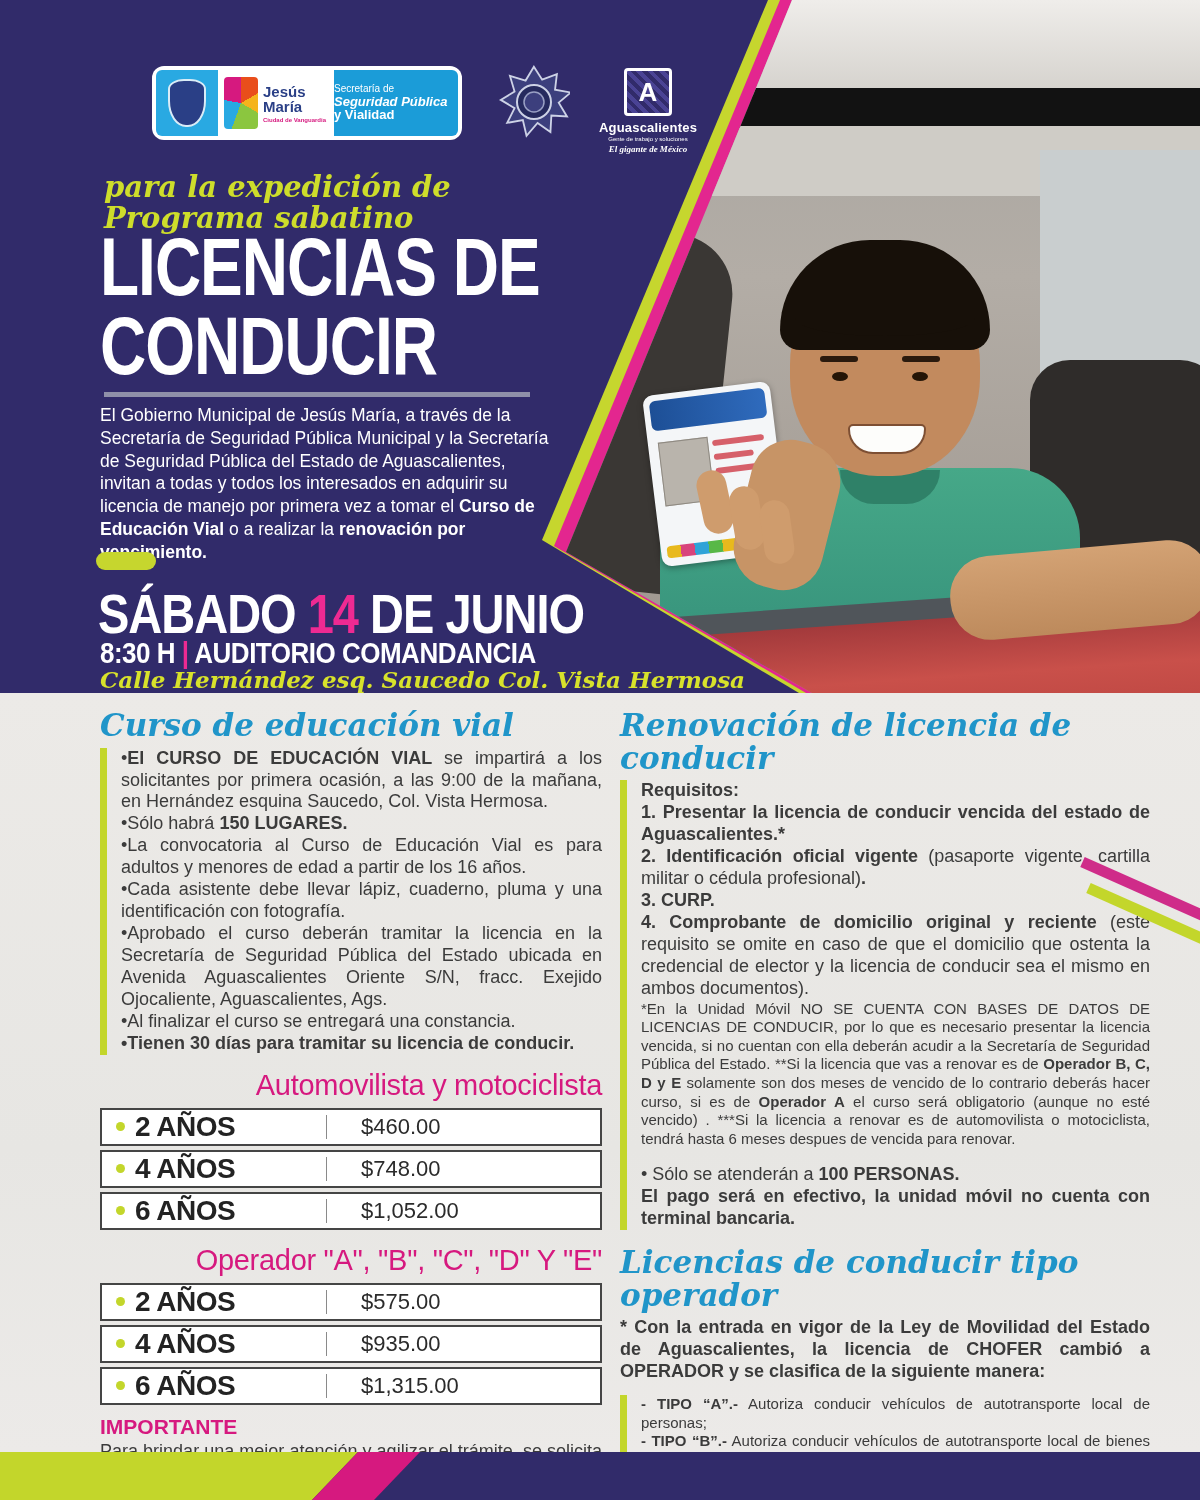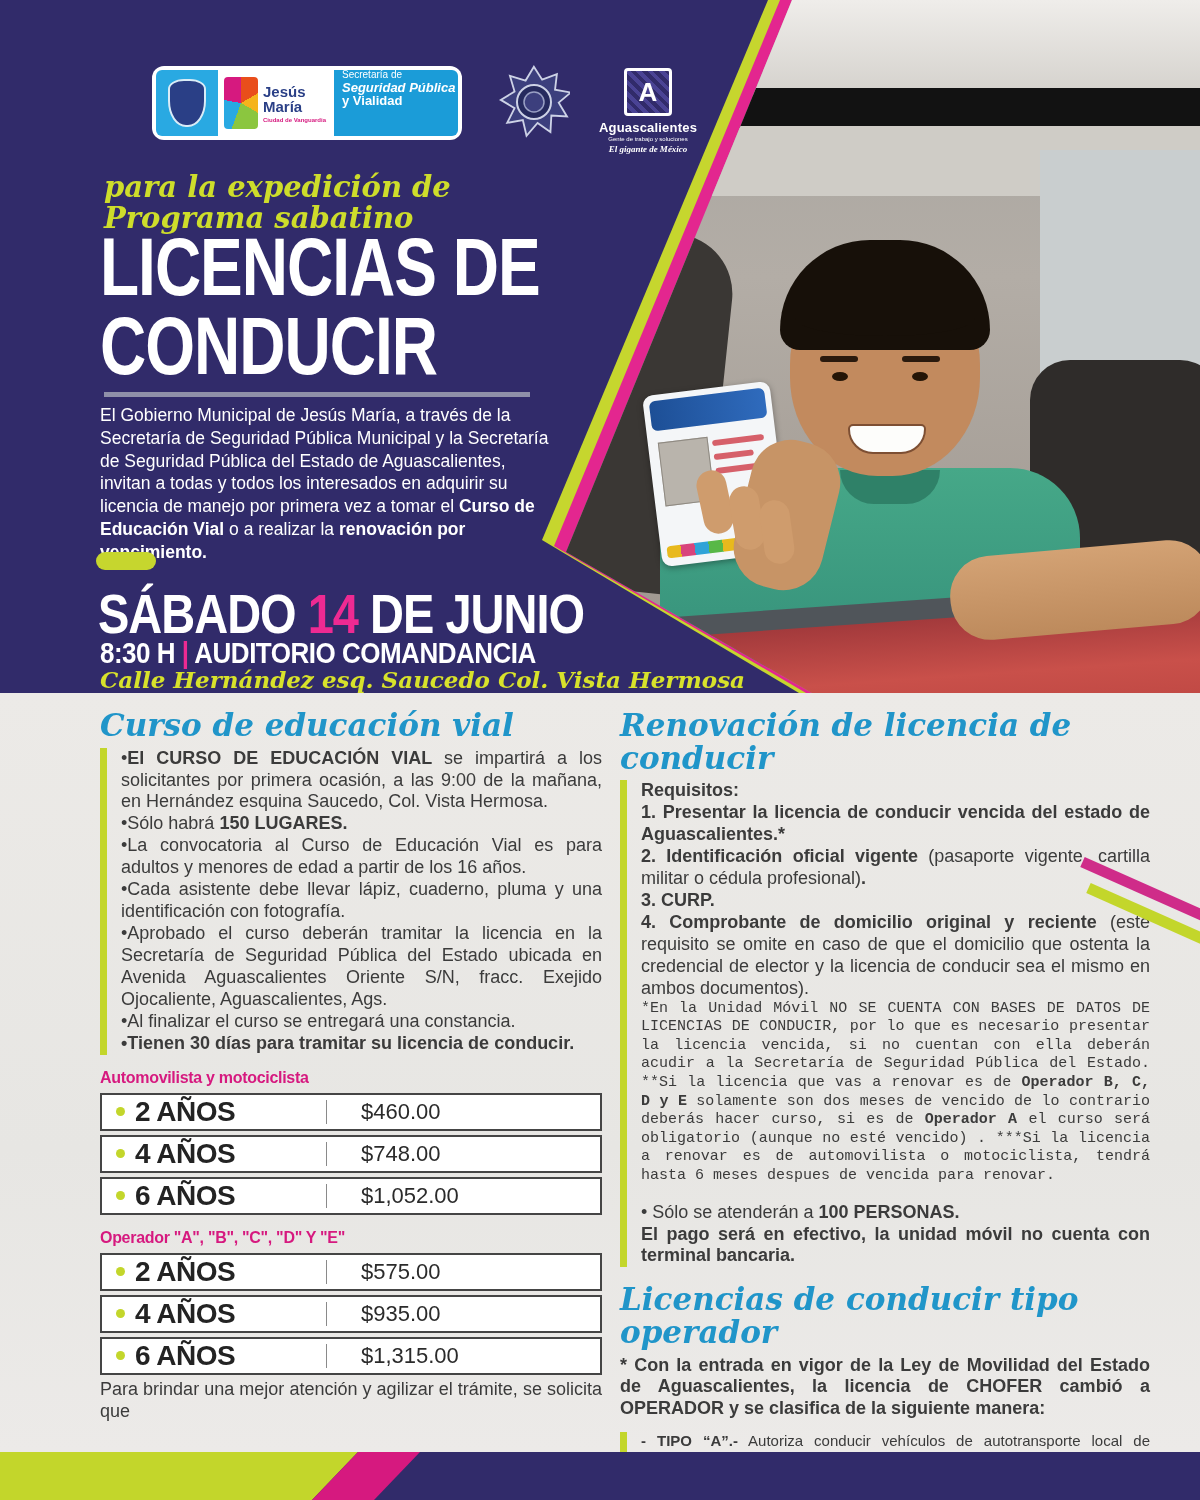--- a/index.html
+++ b/index.html
@@ -48,21 +48,21 @@
   
   .logo-bar{position:absolute;left:152px;top:66px;width:310px;height:74px;background:#fff;border-radius:12px;display:flex;align-items:stretch;padding:4px;box-sizing:border-box;gap:4px;}
   .logo-seg1{width:62px;background:#29a9e2;border-radius:6px 0 0 6px;display:flex;align-items:center;justify-content:center;}
   .shield{width:34px;height:44px;background:#2a3f86;border-radius:16px 16px 18px 18px / 10px 10px 26px 26px;border:2px solid #d9ecf7;}
   .logo-seg2{width:104px;background:#fff;display:flex;align-items:center;justify-content:flex-start;gap:5px;padding:2px;}
   .mosaic{width:34px;height:52px;border-radius:4px;background:
       conic-gradient(from 0deg at 50% 50%, #e94e1b 0 60deg, #f5b31c 60deg 120deg, #8bc63f 120deg 200deg, #29a9e2 200deg 280deg, #d6197f 280deg 360deg);}
   .jm-text{display:flex;flex-direction:column;line-height:1;}
   .jm-name{color:#2a3f86;font-weight:bold;font-size:15px;}
   .jm-tag{color:#d6197f;font-size:6px;font-weight:bold;margin-top:3px;}
-  .logo-seg3{flex:1;background:#1b9cd8;border-radius:0 6px 6px 0;color:#fff;display:flex;flex-direction:column;padding-left:8px;line-height:1.05;}
+  .logo-seg3{flex:1;background:#1b9cd8;border-radius:0 6px 6px 0;color:#fff;display:flex;flex-direction:column;justify-content:center;line-height:1.05;}
   .sec-l1{font-size:10px;}
   .sec-l2{font-size:13px;font-weight:bold;font-style:italic;}
   .sec-l3{font-size:13px;font-weight:bold;}
 
   
   .star-badge{position:absolute;left:498px;top:64px;width:72px;height:78px;}
   
   .ags{position:absolute;left:598px;top:68px;width:100px;display:flex;flex-direction:column;align-items:center;color:#fff;}
   .ags-a{width:42px;height:42px;border:3px solid #fff;border-radius:4px;display:flex;align-items:center;justify-content:center;
          background:repeating-linear-gradient(45deg,#312b6a 0 4px,#4a4394 4px 8px);font-weight:bold;font-size:26px;color:#fff;}
@@ -83,30 +83,30 @@
   
   .main{position:absolute;left:0;top:693px;width:1200px;height:759px;background:linear-gradient(180deg,#eceae7,#e7e6e3 60%,#eceae8);overflow:hidden;}
   .col{position:absolute;top:16px;}
   .col-left{left:100px;width:502px;}
   .col-right{left:620px;width:530px;}
   .h2{font-family:"DejaVu Serif",serif;font-style:italic;font-weight:bold;color:#2095c9;font-size:31px;margin:0 0 6px 0;line-height:1.05;}
   .bar-block{border-left:7px solid #c3d62b;padding-left:14px;}
   .body-text{color:#3b3b3b;font-size:18px;line-height:1.22;text-align:justify;margin:0;}
   .body-text p{margin:0;}
   .small-text{font-size:15px;line-height:1.24;}
-  .tbl-title{color:#d6197f;font-weight:bold;font-size:16px;margin:14px 0 6px 0;letter-spacing:-.3px;}
+  .tbl-title{color:#d6197f;font-weight:normal;font-size:29px;margin:14px 0 6px 0;letter-spacing:-.3px;text-align:right;}
   .price-row{display:flex;align-items:center;background:#fff;border:2px solid #454545;height:34px;margin-bottom:4px;position:relative;}
   .price-row .dot{width:9px;height:9px;border-radius:50%;background:#c3d62b;margin:0 10px 0 14px;flex:none;}
   .price-row .term{font-weight:bold;font-size:28px;color:#232323;letter-spacing:-.5px;}
   .price-row .divider{position:absolute;left:45%;top:5px;bottom:5px;width:1px;background:#8a8a8a;}
   .price-row .price{position:absolute;left:52%;font-size:22px;color:#2b2b2b;}
   .imp-title{color:#d6197f;font-weight:bold;font-size:21px;margin:10px 0 2px 0;}
   .req-label{font-weight:bold;}
   .atencion-block{margin-top:16px;}
-  .fine-print{margin-top:18px;font-family:Liberation Mono, monospace;}
+  .fine-print{margin-top:18px;}
 
   
   .edge-stripes{position:absolute;right:-26px;top:186px;width:150px;height:70px;}
   .edge-stripes .s1{position:absolute;right:0;top:8px;width:150px;height:11px;background:#cf2c89;transform:rotate(24deg);}
   .edge-stripes .s2{position:absolute;right:-6px;top:34px;width:150px;height:11px;background:#c3d62b;transform:rotate(24deg);}
 
   
   .bottom-strip{position:absolute;left:0;top:1452px;width:1200px;height:48px;background:#312b6a;}
   .bottom-strip .lime-seg{position:absolute;inset:0;background:#c3d62b;clip-path:polygon(0 0,358px 0,312px 48px,0 48px);}
   .bottom-strip .pink-seg{position:absolute;inset:0;background:#d6197f;clip-path:polygon(358px 0,420px 0,374px 48px,312px 48px);}
@@ -267,20 +267,21 @@
           <span class="price">$935.00</span>
         </div>
         <div class="price-row">
           <span class="dot"></span>
           <span class="term">6 AÑOS</span>
           <span class="divider"></span>
           <span class="price">$1,315.00</span>
         </div>
       </div>
 
+      <div class="imp-title">IMPORTANTE</div>
       <p class="body-text"><span>Para brindar una mejor atención y agilizar el trámite, se solicita que </span></p>
     </section>
 
     <section class="col col-right">
       <h2 class="h2">Renovación de licencia de conducir</h2>
       <div class="bar-block body-text">
         <p class="req-label">Requisitos:</p>
         <p><span class="b">1. Presentar la licencia de conducir vencida del estado de Aguascalientes.*</span></p>
         <p><span class="b">2. Identificación oficial vigente </span><span>(pasaporte vigente, cartilla militar o cédula profesional)</span><span class="b">.</span></p>
         <p><span class="b">3. CURP.</span></p>

